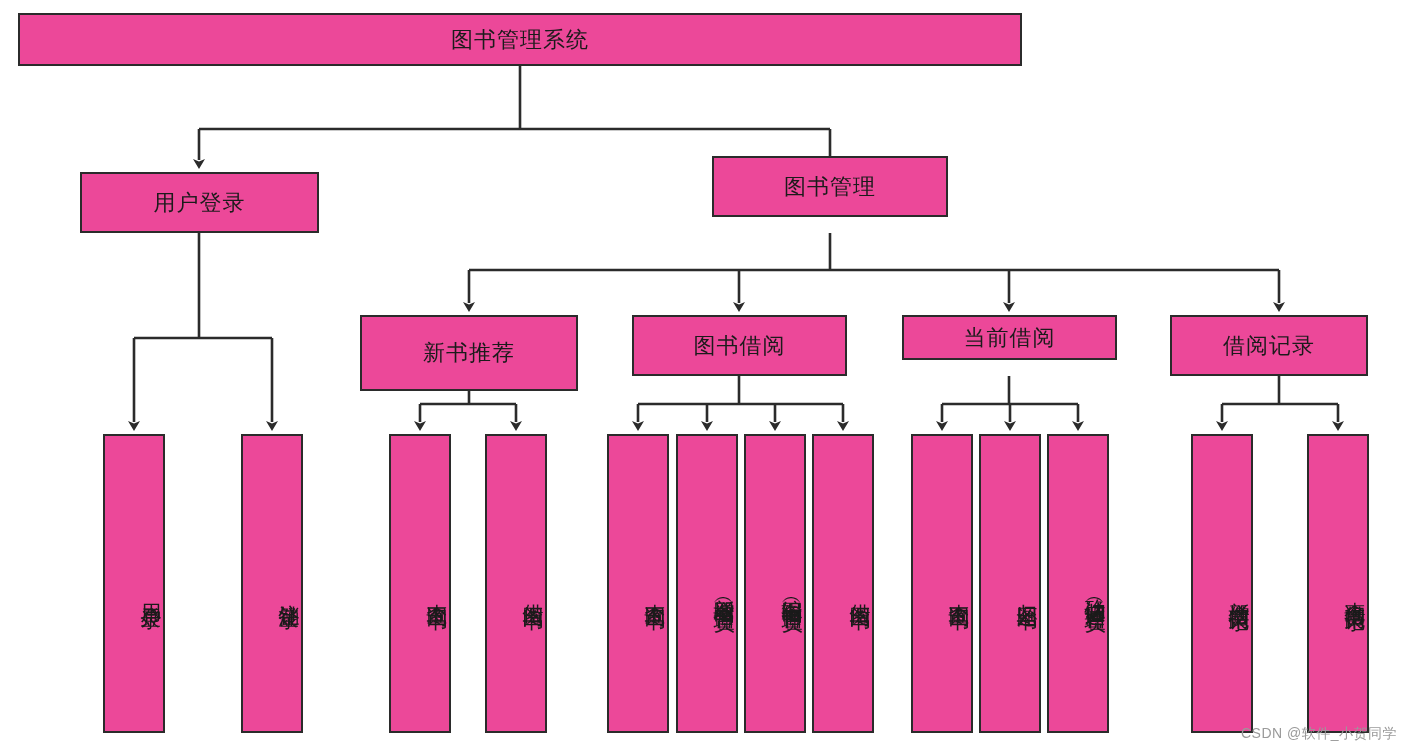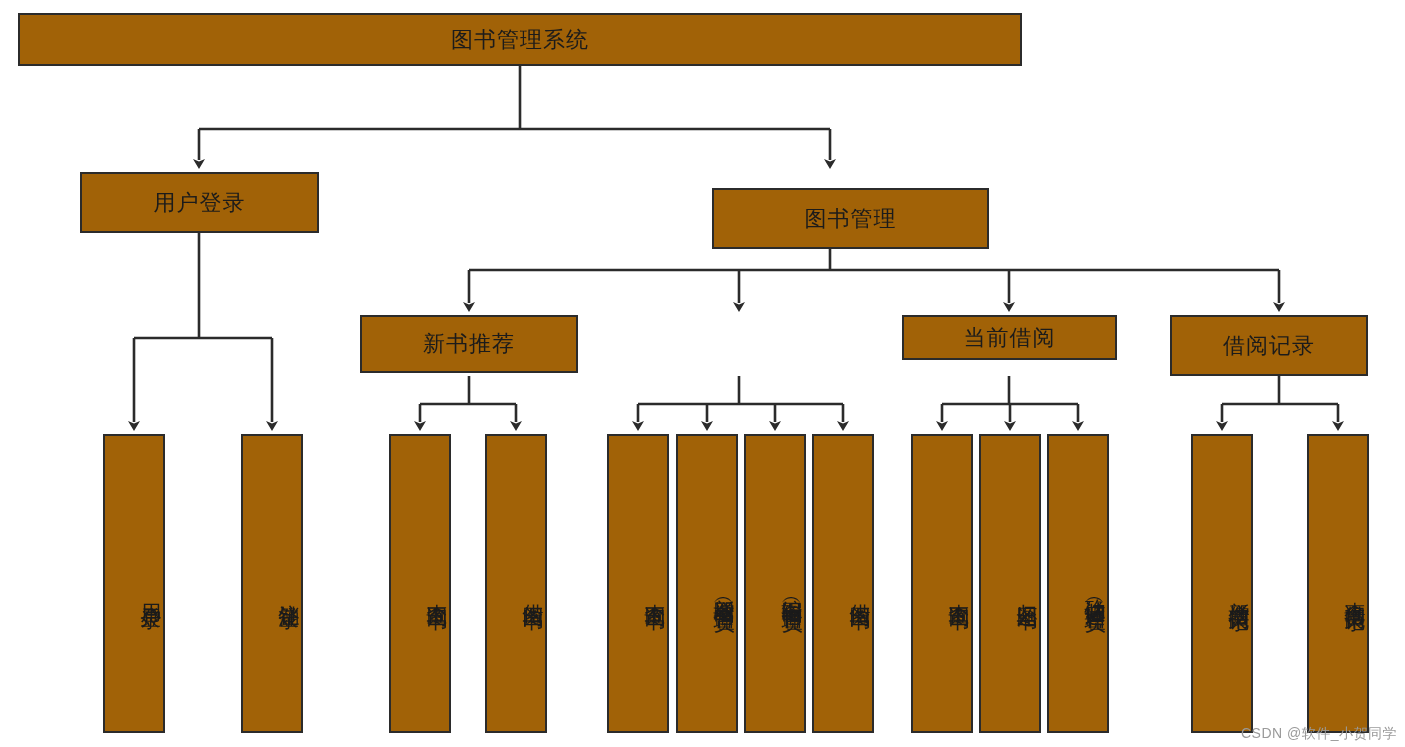--- a/index.html
+++ b/index.html
@@ -14,21 +14,21 @@
     position: relative;
     width: 1405px;
     height: 747px;
     background: #ffffff;
     overflow: hidden;
   }
   .node {
     position: absolute;
     box-sizing: border-box;
     border: 2px solid #2b2b2b;
-    background: #a16207;
+    background: #ec4899;
     display: flex;
     align-items: center;
     justify-content: center;
     color: #1b1b1b;
   }
   .node.horiz {
     font-size: 22px;
     letter-spacing: 1px;
   }
   .node.vert {
@@ -119,26 +119,29 @@
     </g>
   </svg>
 
   <div class="node horiz" style="left:18px; top:13px; width:1004px; height:53px;">
     <span>图书管理系统</span>
   </div>
 
   <div class="node horiz" style="left:80px; top:172px; width:239px; height:61px;">
     <span>用户登录</span>
   </div>
-  <div class="node horiz" style="left:712px; top:188px; width:277px; height:61px;">
+  <div class="node horiz" style="left:712px; top:156px; width:236px; height:61px;">
     <span>图书管理</span>
   </div>
 
-  <div class="node horiz" style="left:360px; top:315px; width:218px; height:58px;">
+  <div class="node horiz" style="left:360px; top:315px; width:218px; height:76px;">
     <span>新书推荐</span>
+  </div>
+  <div class="node horiz" style="left:632px; top:315px; width:215px; height:61px;">
+    <span>图书借阅</span>
   </div>
   <div class="node horiz" style="left:902px; top:315px; width:215px; height:45px;">
     <span>当前借阅</span>
   </div>
   <div class="node horiz" style="left:1170px; top:315px; width:198px; height:61px;">
     <span>借阅记录</span>
   </div>
 
   <div class="node vert" style="left:103px; top:434px; width:62px; height:299px;">
     <span class="vlabel">用户登录</span>

